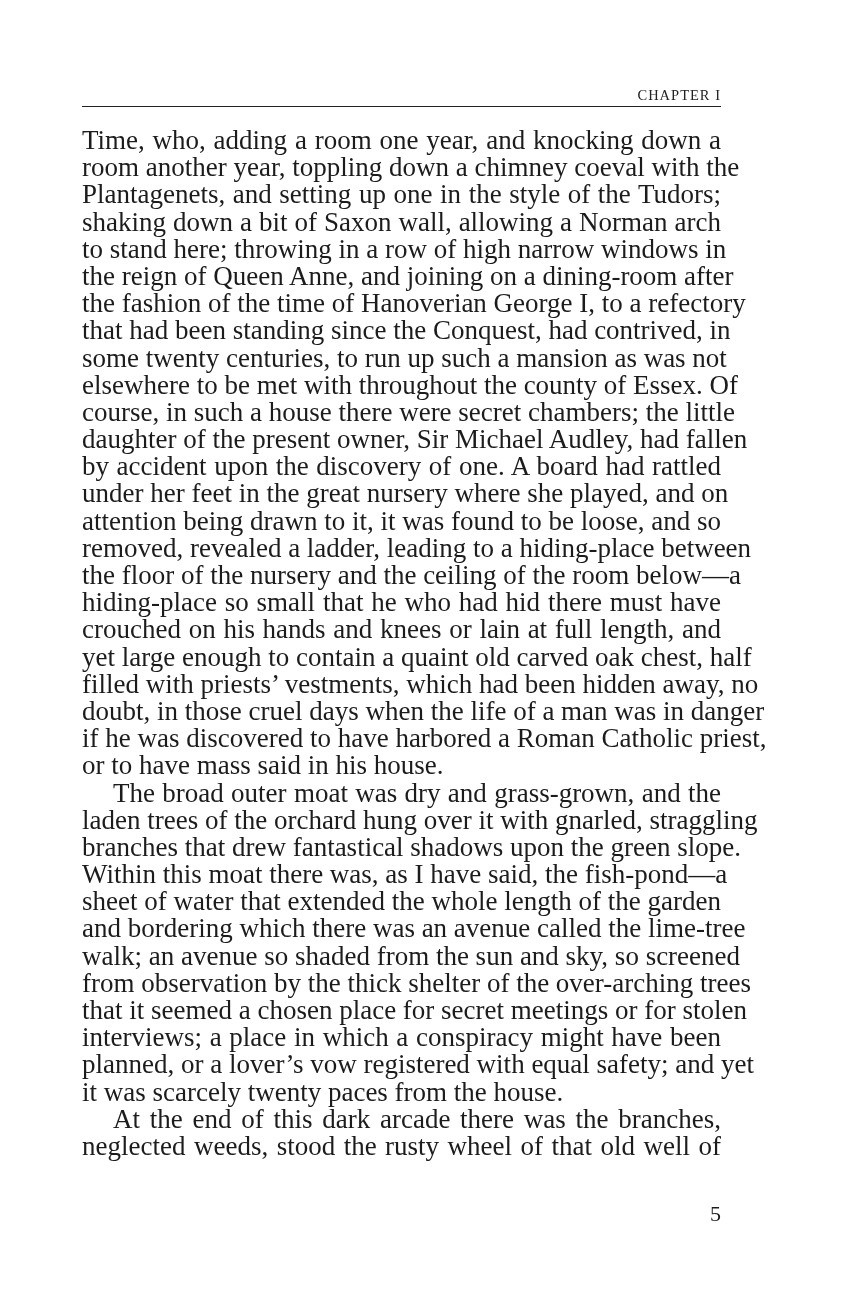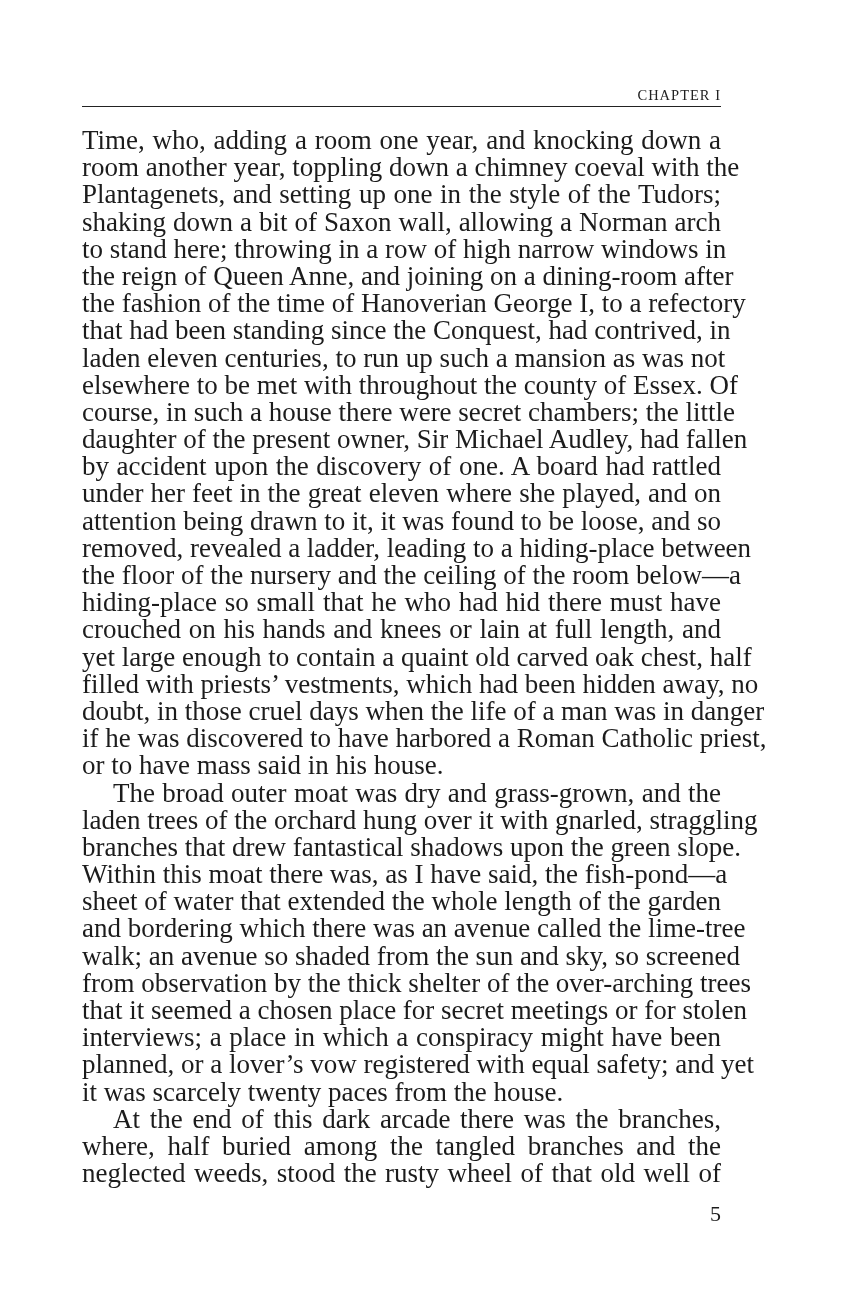--- a/index.html
+++ b/index.html
@@ -78,26 +78,26 @@
   <div class="body-text" id="body-text">
       <div class="paragraph">
         <span class="line">Time, who, adding a room one year, and knocking down a</span>
         <span class="line">room another year, toppling down a chimney coeval with the</span>
         <span class="line">Plantagenets, and setting up one in the style of the Tudors;</span>
         <span class="line">shaking down a bit of Saxon wall, allowing a Norman arch</span>
         <span class="line">to stand here; throwing in a row of high narrow windows in</span>
         <span class="line">the reign of Queen Anne, and joining on a dining-room after</span>
         <span class="line">the fashion of the time of Hanoverian George I, to a refectory</span>
         <span class="line">that had been standing since the Conquest, had contrived, in</span>
-        <span class="line">laden eleven centuries, to run up such a mansion as was not</span>
+        <span class="line">some twenty centuries, to run up such a mansion as was not</span>
         <span class="line">elsewhere to be met with throughout the county of Essex. Of</span>
         <span class="line">course, in such a house there were secret chambers; the little</span>
         <span class="line">daughter of the present owner, Sir Michael Audley, had fallen</span>
         <span class="line">by accident upon the discovery of one. A board had rattled</span>
-        <span class="line">under her feet in the great eleven where she played, and on</span>
+        <span class="line">under her feet in the great nursery where she played, and on</span>
         <span class="line">attention being drawn to it, it was found to be loose, and so</span>
         <span class="line">removed, revealed a ladder, leading to a hiding-place between</span>
         <span class="line">the floor of the nursery and the ceiling of the room below—a</span>
         <span class="line">hiding-place so small that he who had hid there must have</span>
         <span class="line">crouched on his hands and knees or lain at full length, and</span>
         <span class="line">yet large enough to contain a quaint old carved oak chest, half</span>
         <span class="line">filled with priests’ vestments, which had been hidden away, no</span>
         <span class="line">doubt, in those cruel days when the life of a man was in danger</span>
         <span class="line">if he was discovered to have harbored a Roman Catholic priest,</span>
         <span class="line last">or to have mass said in his house.</span>
@@ -111,18 +111,17 @@
         <span class="line">and bordering which there was an avenue called the lime-tree</span>
         <span class="line">walk; an avenue so shaded from the sun and sky, so screened</span>
         <span class="line">from observation by the thick shelter of the over-arching trees</span>
         <span class="line">that it seemed a chosen place for secret meetings or for stolen</span>
         <span class="line">interviews; a place in which a conspiracy might have been</span>
         <span class="line">planned, or a lover’s vow registered with equal safety; and yet</span>
         <span class="line last">it was scarcely twenty paces from the house.</span>
       </div>
       <div class="paragraph">
         <span class="line indent">At the end of this dark arcade there was the branches,</span>
-        <span class="line">where, half buried among the tangled branches and the</span>
         <span class="line">neglected weeds, stood the rusty wheel of that old well of</span>
       </div>
     </div>
   <div class="folio">5</div>
 </div>
 
 </body></html>

